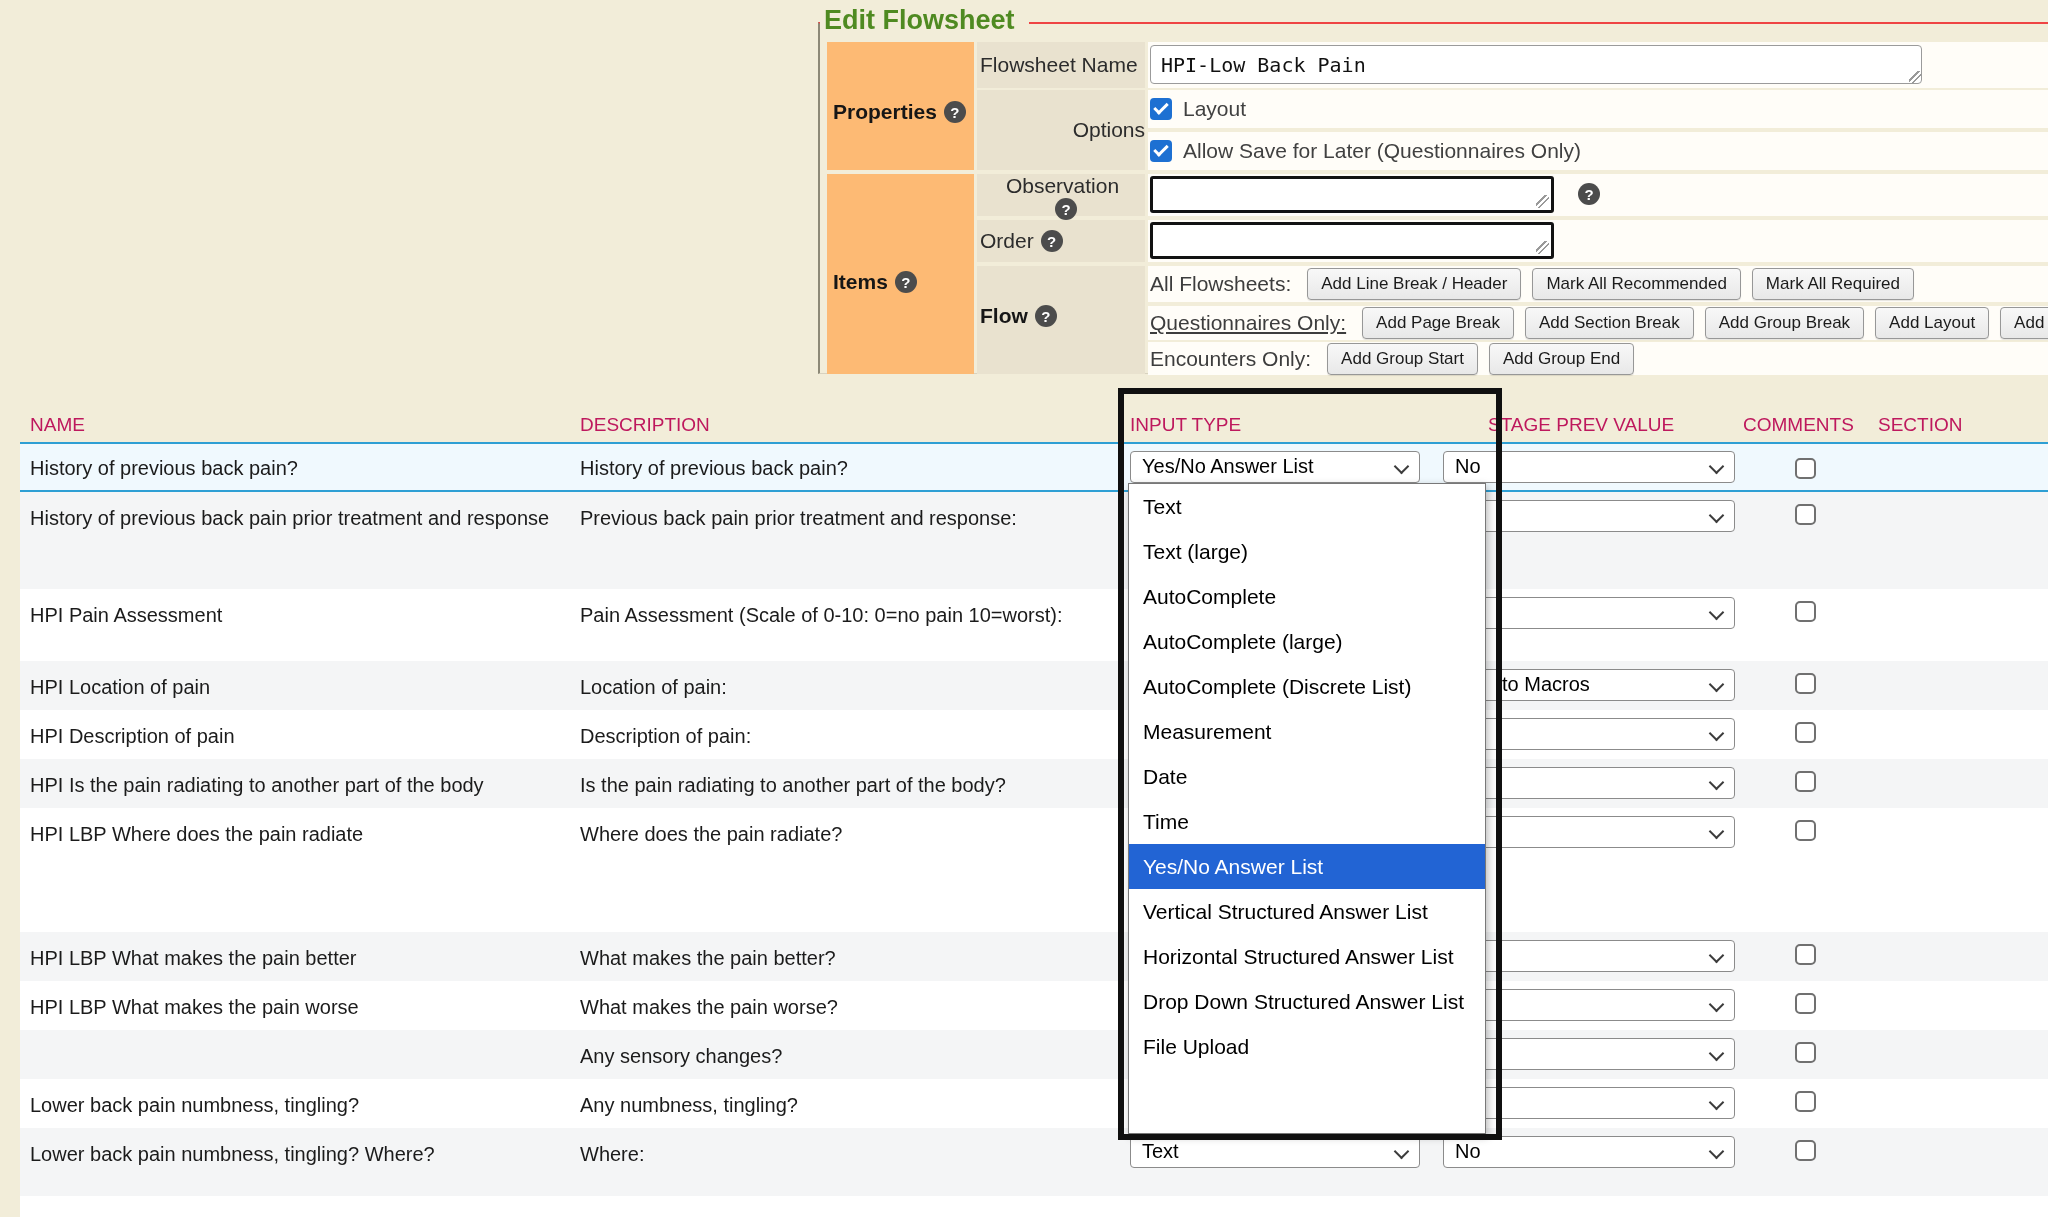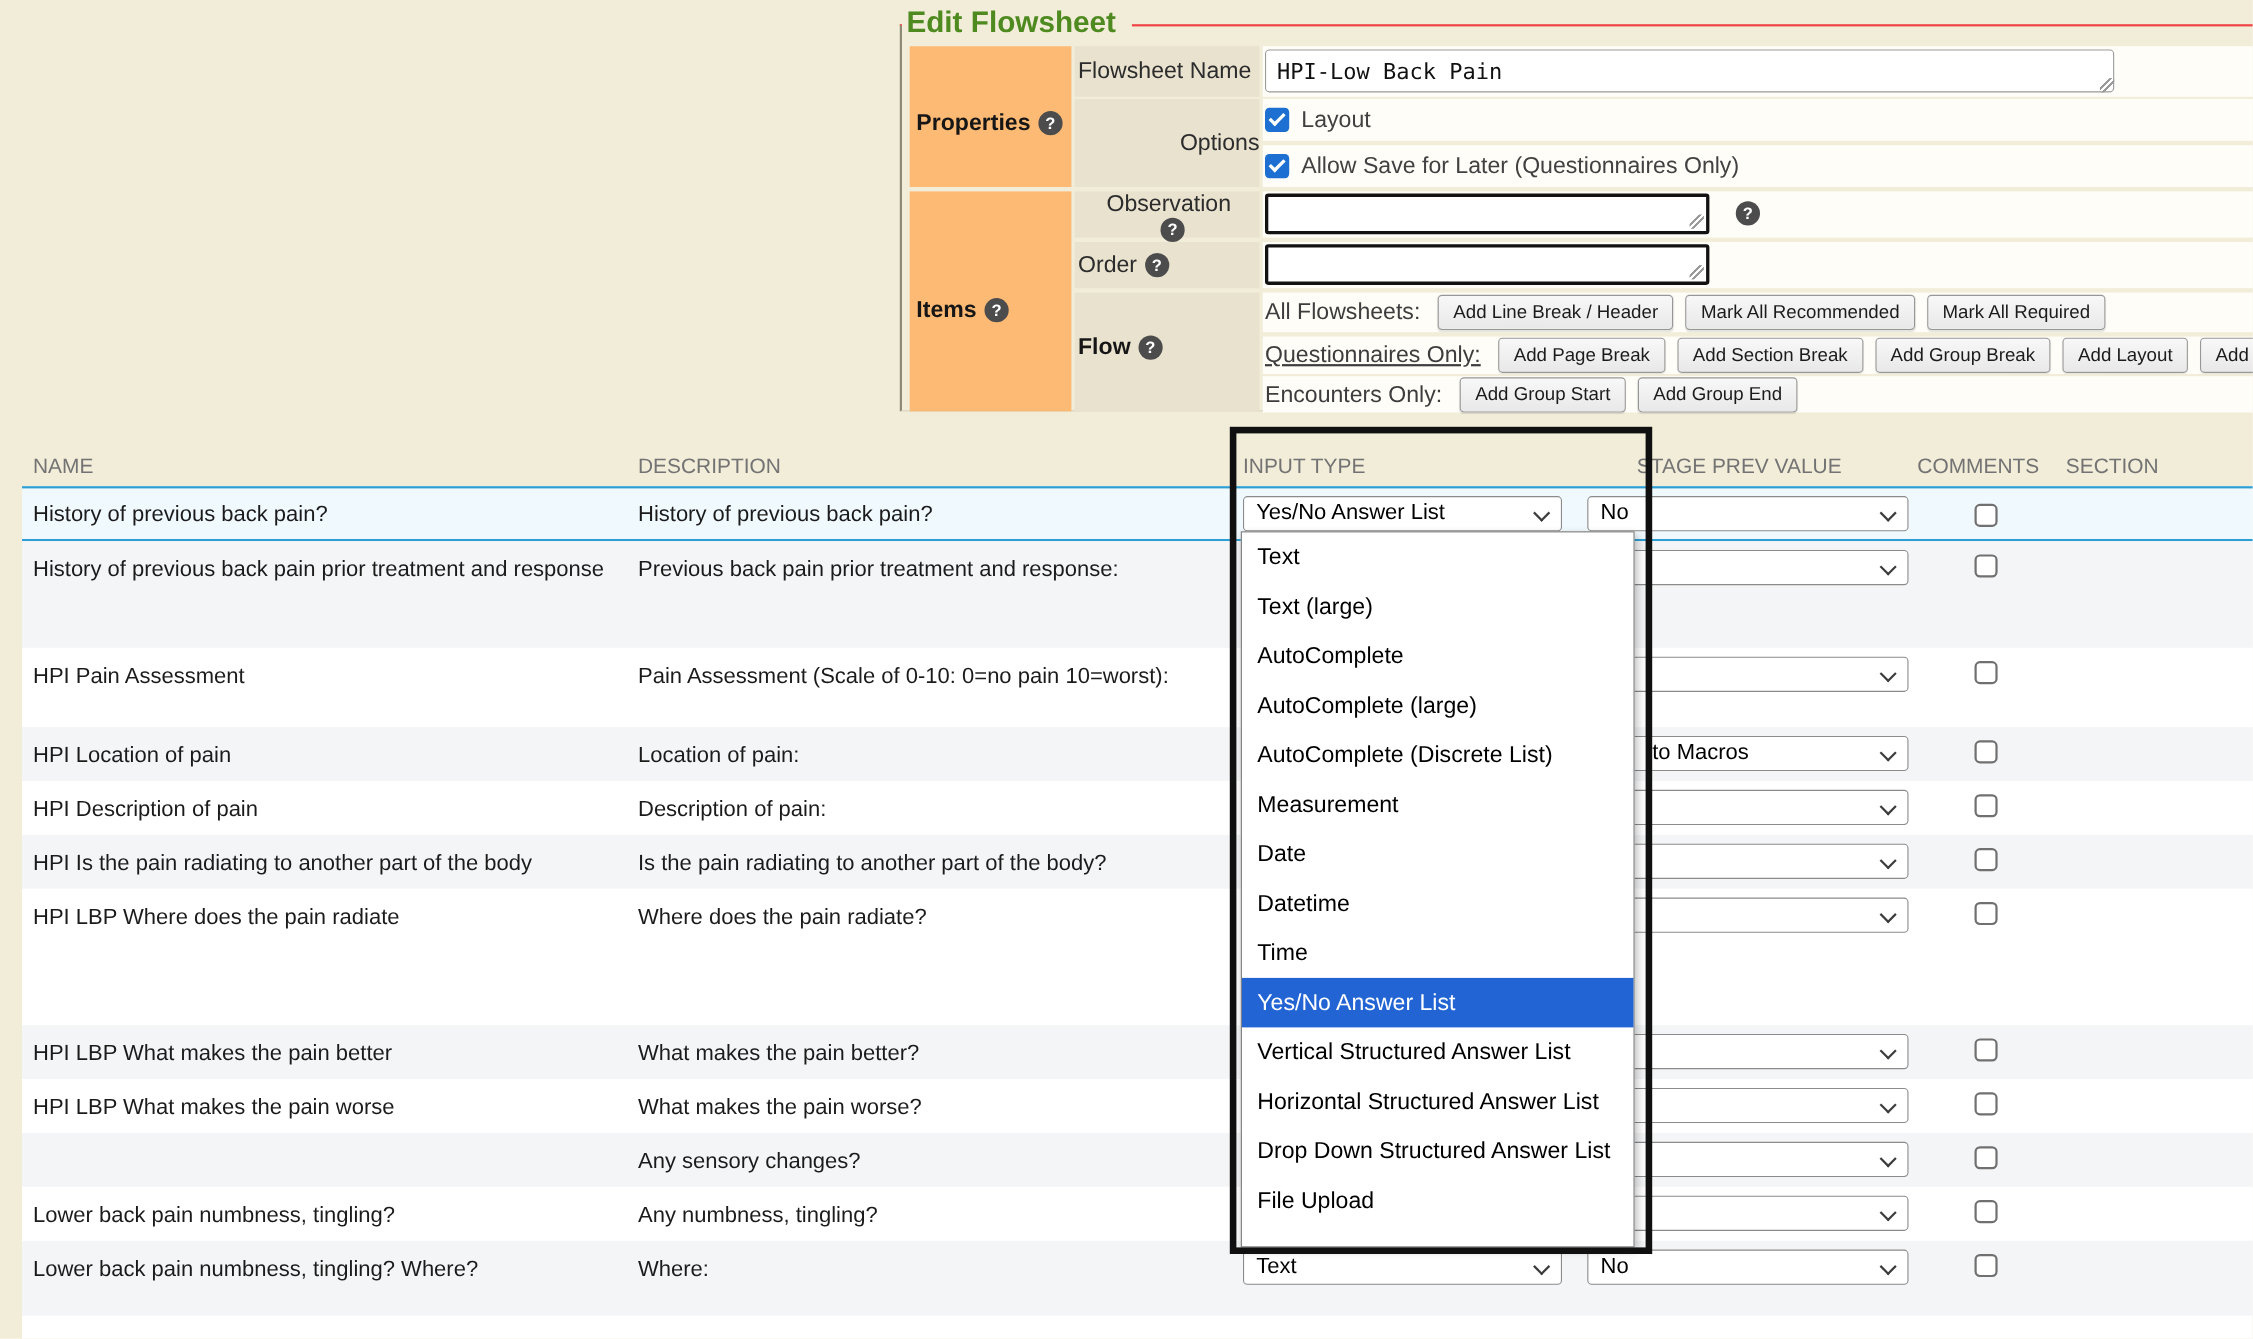--- a/index.html
+++ b/index.html
@@ -78,21 +78,21 @@
 
   .btn{
     display:inline-block;background:linear-gradient(#f8f8f8,#e8e8e8);
     border:1px solid #979797;border-radius:4px;padding:5px 13px;
     font-size:17px;color:#1b1b1b;white-space:nowrap;box-shadow:0 1px 1px rgba(0,0,0,.10);
   }
 
   
   #table-area{position:absolute;left:20px;top:410px;width:2028px;height:807px;}
   #thead{position:absolute;left:0;top:0;width:100%;height:32px;}
-  .th{position:absolute;top:0;height:32px;line-height:30px;font-size:19px;color:#737373;white-space:nowrap;}
+  .th{position:absolute;top:0;height:32px;line-height:30px;font-size:19px;color:#be185d;white-space:nowrap;}
   #tbody{position:absolute;left:0;top:32px;width:100%;bottom:0;background:#ffffff;}
   .trow{position:absolute;left:0;width:100%;box-sizing:border-box;background:#fff;}
   .trow.alt{background:#f4f5f6;}
   .trow.sel{background:#f0f9fe;border-top:2px solid #2e9fd4;border-bottom:2px solid #2e9fd4;}
   .cname{position:absolute;left:10px;top:13px;width:530px;font-size:20px;color:#1b1b1b;line-height:27px;}
   .trow.sel .cname{top:11px;}
   .cdesc{position:absolute;left:560px;top:13px;width:490px;font-size:20px;color:#1b1b1b;line-height:27px;}
   .trow.sel .cdesc{top:11px;}
   .fakesel{
     position:absolute;height:32px;box-sizing:border-box;
@@ -299,21 +299,20 @@
 </div>
 
 <div id="dropdown">
     <div class="opt">Text</div>
     <div class="opt">Text (large)</div>
     <div class="opt">AutoComplete</div>
     <div class="opt">AutoComplete (large)</div>
     <div class="opt">AutoComplete (Discrete List)</div>
     <div class="opt">Measurement</div>
     <div class="opt">Date</div>
-    <div class="opt">Datetime</div>
     <div class="opt">Time</div>
     <div class="opt on">Yes/No Answer List</div>
     <div class="opt">Vertical Structured Answer List</div>
     <div class="opt">Horizontal Structured Answer List</div>
     <div class="opt">Drop Down Structured Answer List</div>
     <div class="opt">File Upload</div>
   </div>
 
 <div id="highlight-box"></div>
 

